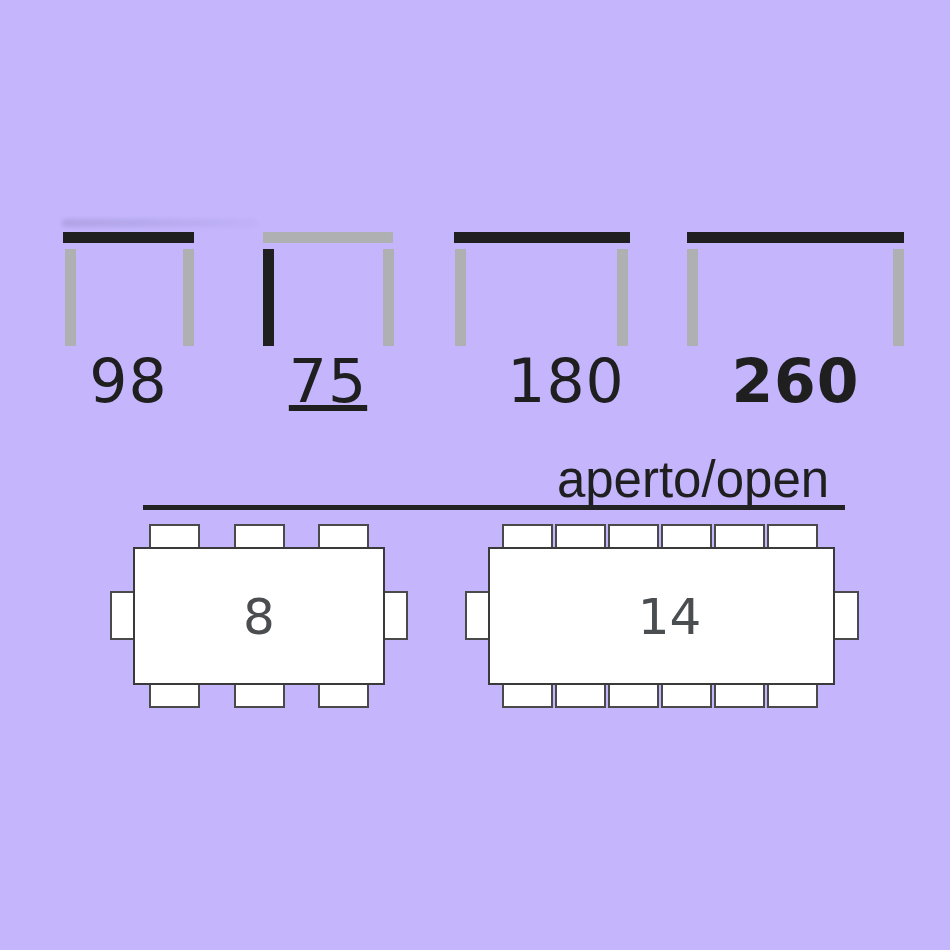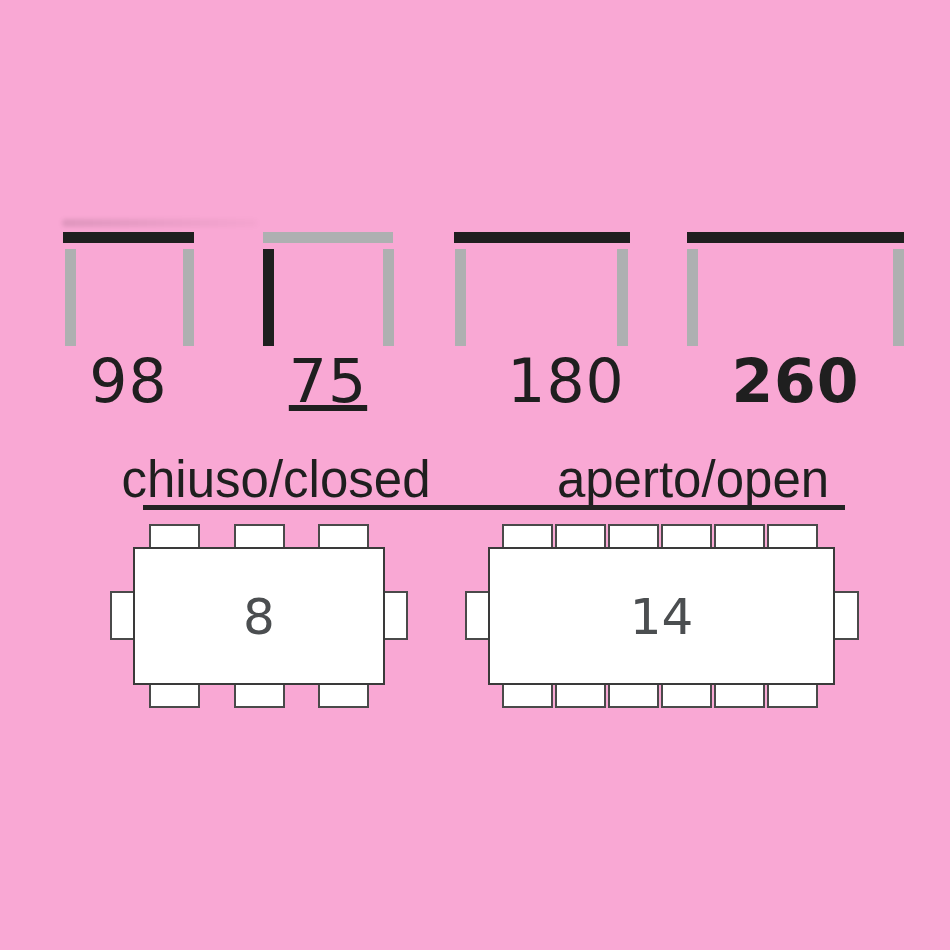--- a/index.html
+++ b/index.html
@@ -1,17 +1,17 @@
 <!DOCTYPE html>
 <html><head>
 <meta charset="utf-8">
 <style>
   html, body { margin:0; padding:0; background:#ffffff; }
   #canvas {
-    position:relative; width:950px; height:950px; background:#f9a8d4;
+    position:relative; width:950px; height:950px; background:#c4b5fd;
     font-family:"Liberation Sans", sans-serif; overflow:hidden;
     --dark:#1f1f1f; --gray:#aeb0b1; --outline:#4a4a4a; --table-outline:#3a3a3a; --seatnum:#4b4e50;
   }
   .bar  { position:absolute; top:232px; height:11px; }
   .leg  { position:absolute; top:249px; width:11px; height:97px; }
   .dim  {
     position:absolute; top:352px; height:58px; line-height:58px;
     text-align:center; font-family:"DejaVu Sans", sans-serif;
     font-size:60px; color:var(--dark); letter-spacing:1px;
   }
@@ -65,21 +65,20 @@
     <div class="dim" style="left:478px; width:176px;">180</div>
   </div>
 
   <div>
     <div class="bar" style="left: 687px; width: 217px; background: rgb(31, 31, 31);"></div>
     <div class="leg" style="left: 687px; background: rgb(174, 176, 177);"></div>
     <div class="leg" style="left: 893px; background: rgb(174, 176, 177);"></div>
     <div class="dim" style="left:687px; width:217px;font-weight:bold;">260</div>
   </div>
 
-  <div class="sec-label" style="left:116px; width:320px;">chiuso/closed</div>
   <div class="sec-label" style="left:533px; width:320px;">aperto/open</div>
   <div class="underline"></div>
 
   <div>
 
     <div class="chair" style="left:149px; top:524px; width:51px; height:27px;"></div>
     <div class="chair" style="left:234px; top:524px; width:51px; height:27px;"></div>
     <div class="chair" style="left:318px; top:524px; width:51px; height:27px;"></div>
     <div class="chair" style="left:149px; top:681px; width:51px; height:27px;"></div>
     <div class="chair" style="left:234px; top:681px; width:51px; height:27px;"></div>
@@ -102,16 +101,16 @@
     <div class="chair" style="left:502px; top:681px; width:51px; height:27px;"></div>
     <div class="chair" style="left:555px; top:681px; width:51px; height:27px;"></div>
     <div class="chair" style="left:608px; top:681px; width:51px; height:27px;"></div>
     <div class="chair" style="left:661px; top:681px; width:51px; height:27px;"></div>
     <div class="chair" style="left:714px; top:681px; width:51px; height:27px;"></div>
     <div class="chair" style="left:767px; top:681px; width:51px; height:27px;"></div>
     <div class="chair" style="left:465px; top:591px; width:27px; height:49px;"></div>
     <div class="chair" style="left:831px; top:591px; width:28px; height:49px;"></div>
 
     <div class="ptable" style="left:488px; top:547px; width:347px; height:138px;"></div>
-    <div class="seatnum" style="left:488px; top:592px; width:347px;">14</div>
+    <div class="seatnum" style="left:488px; top:592px; width:347px;padding-left:8px;">14</div>
   </div>
 
 </div>
 
 </body></html>

